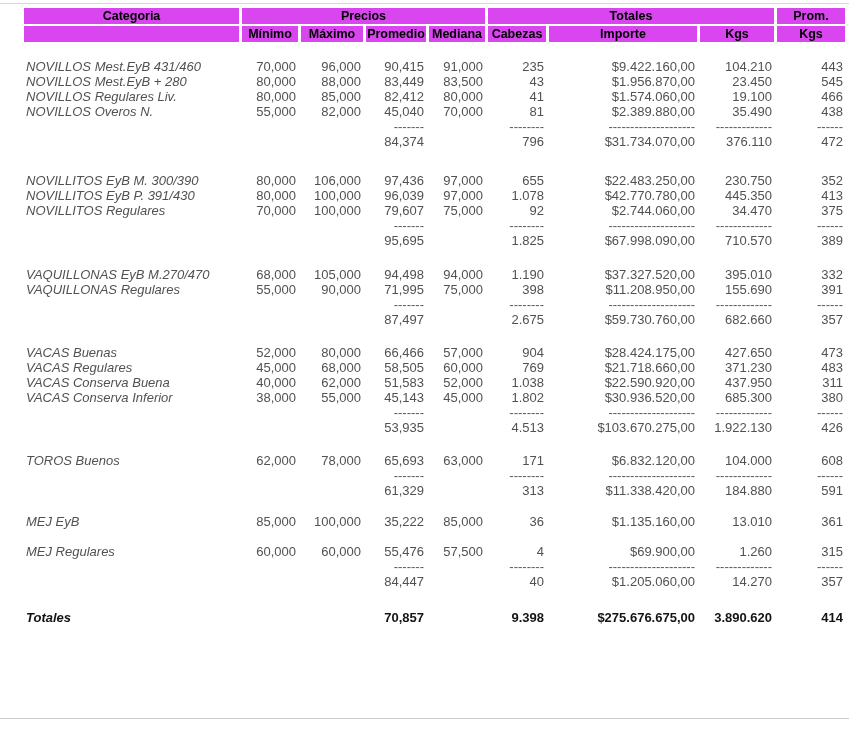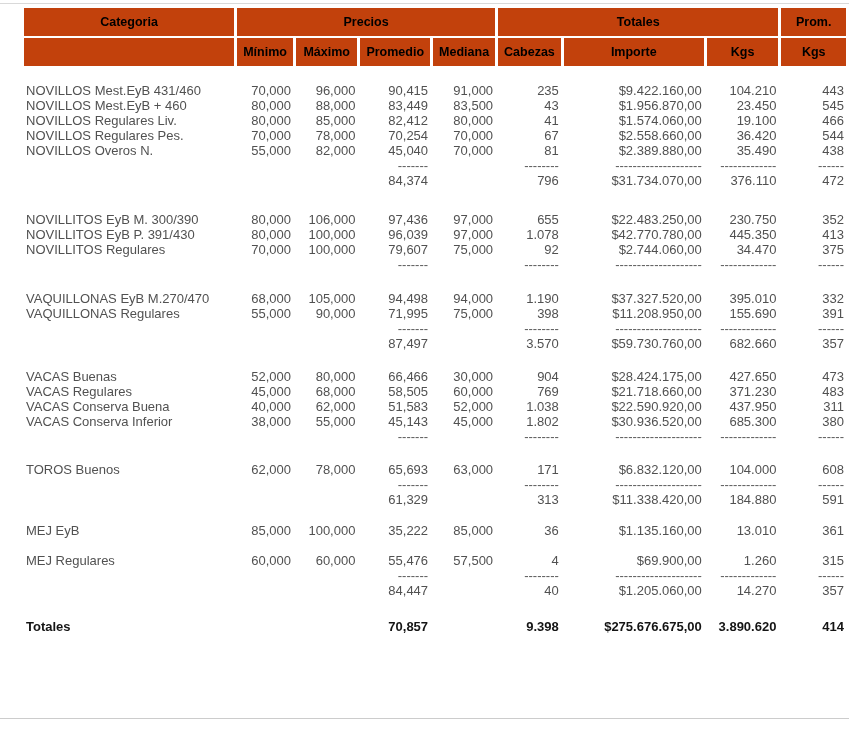--- a/index.html
+++ b/index.html
@@ -14,39 +14,39 @@
   #rule-top { top:3px; }
   #rule-bottom { top:718px; background:#cccccc; }
 
   table.report {
     border-collapse:separate;
     border-spacing:3px 2px;
     table-layout:fixed;
     margin:6px 0 0 21px;
   }
   th.hcell {
-    background:#c2410c;
+    background:#d946ef;
     color:#000000;
     font-size:12.5px;
     font-weight:bold;
     height:16px; line-height:16px;
-    padding:6px;
+    padding:0;
     text-align:center;
     white-space:nowrap;
     overflow:hidden;
   }
   td {
     font-size:13px;
     color:#515151;
     height:13px; line-height:13px;
     padding:0;
     white-space:nowrap;
     overflow:visible;
   }
-  td.cat { text-align:left; padding-left:2px; }
+  td.cat { text-align:left; padding-left:2px;font-style:italic; }
   td.num { text-align:right; padding-right:2px; }
   td.dash { text-align:right; padding-right:2px; color:#5a5a5a; letter-spacing:0; }
   tr.totals-row td { font-weight:bold; color:#141414; }
 </style>
 </head>
 <body>
 
 <div class="rule" id="rule-top"></div>
 
 <table class="report">
@@ -89,51 +89,40 @@
         <td class="num">70,000</td>
         <td class="num">96,000</td>
         <td class="num">90,415</td>
         <td class="num">91,000</td>
         <td class="num">235</td>
         <td class="num">$9.422.160,00</td>
         <td class="num">104.210</td>
         <td class="num">443</td>
       </tr>
       <tr>
-        <td class="cat">NOVILLOS Mest.EyB + 460</td>
+        <td class="cat">NOVILLOS Mest.EyB + 280</td>
         <td class="num">80,000</td>
         <td class="num">88,000</td>
         <td class="num">83,449</td>
         <td class="num">83,500</td>
         <td class="num">43</td>
         <td class="num">$1.956.870,00</td>
         <td class="num">23.450</td>
         <td class="num">545</td>
       </tr>
       <tr>
         <td class="cat">NOVILLOS Regulares Liv.</td>
         <td class="num">80,000</td>
         <td class="num">85,000</td>
         <td class="num">82,412</td>
         <td class="num">80,000</td>
         <td class="num">41</td>
         <td class="num">$1.574.060,00</td>
         <td class="num">19.100</td>
         <td class="num">466</td>
-      </tr>
-      <tr>
-        <td class="cat">NOVILLOS Regulares Pes.</td>
-        <td class="num">70,000</td>
-        <td class="num">78,000</td>
-        <td class="num">70,254</td>
-        <td class="num">70,000</td>
-        <td class="num">67</td>
-        <td class="num">$2.558.660,00</td>
-        <td class="num">36.420</td>
-        <td class="num">544</td>
       </tr>
       <tr>
         <td class="cat">NOVILLOS Overos N.</td>
         <td class="num">55,000</td>
         <td class="num">82,000</td>
         <td class="num">45,040</td>
         <td class="num">70,000</td>
         <td class="num">81</td>
         <td class="num">$2.389.880,00</td>
         <td class="num">35.490</td>
@@ -202,20 +191,31 @@
         <td class="dash num"></td>
         <td class="dash num"></td>
         <td class="dash num">-------</td>
         <td class="dash num"></td>
         <td class="dash num">--------</td>
         <td class="dash num">--------------------</td>
         <td class="dash num">-------------</td>
         <td class="dash num">------</td>
       </tr>
       <tr>
+        <td class="cat"></td>
+        <td class="num"></td>
+        <td class="num"></td>
+        <td class="num">95,695</td>
+        <td class="num"></td>
+        <td class="num">1.825</td>
+        <td class="num">$67.998.090,00</td>
+        <td class="num">710.570</td>
+        <td class="num">389</td>
+      </tr>
+      <tr>
         <td colspan="9" style="height: 17px;"></td>
       </tr>
       <tr>
         <td class="cat">VAQUILLONAS EyB M.270/470</td>
         <td class="num">68,000</td>
         <td class="num">105,000</td>
         <td class="num">94,498</td>
         <td class="num">94,000</td>
         <td class="num">1.190</td>
         <td class="num">$37.327.520,00</td>
@@ -243,34 +243,34 @@
         <td class="dash num">--------------------</td>
         <td class="dash num">-------------</td>
         <td class="dash num">------</td>
       </tr>
       <tr>
         <td class="cat"></td>
         <td class="num"></td>
         <td class="num"></td>
         <td class="num">87,497</td>
         <td class="num"></td>
-        <td class="num">3.570</td>
+        <td class="num">2.675</td>
         <td class="num">$59.730.760,00</td>
         <td class="num">682.660</td>
         <td class="num">357</td>
       </tr>
       <tr>
         <td colspan="9" style="height: 16px;"></td>
       </tr>
       <tr>
         <td class="cat">VACAS Buenas</td>
         <td class="num">52,000</td>
         <td class="num">80,000</td>
         <td class="num">66,466</td>
-        <td class="num">30,000</td>
+        <td class="num">57,000</td>
         <td class="num">904</td>
         <td class="num">$28.424.175,00</td>
         <td class="num">427.650</td>
         <td class="num">473</td>
       </tr>
       <tr>
         <td class="cat">VACAS Regulares</td>
         <td class="num">45,000</td>
         <td class="num">68,000</td>
         <td class="num">58,505</td>
@@ -307,20 +307,31 @@
         <td class="dash num"></td>
         <td class="dash num"></td>
         <td class="dash num">-------</td>
         <td class="dash num"></td>
         <td class="dash num">--------</td>
         <td class="dash num">--------------------</td>
         <td class="dash num">-------------</td>
         <td class="dash num">------</td>
       </tr>
       <tr>
+        <td class="cat"></td>
+        <td class="num"></td>
+        <td class="num"></td>
+        <td class="num">53,935</td>
+        <td class="num"></td>
+        <td class="num">4.513</td>
+        <td class="num">$103.670.275,00</td>
+        <td class="num">1.922.130</td>
+        <td class="num">426</td>
+      </tr>
+      <tr>
         <td colspan="9" style="height: 16px;"></td>
       </tr>
       <tr>
         <td class="cat">TOROS Buenos</td>
         <td class="num">62,000</td>
         <td class="num">78,000</td>
         <td class="num">65,693</td>
         <td class="num">63,000</td>
         <td class="num">171</td>
         <td class="num">$6.832.120,00</td>

